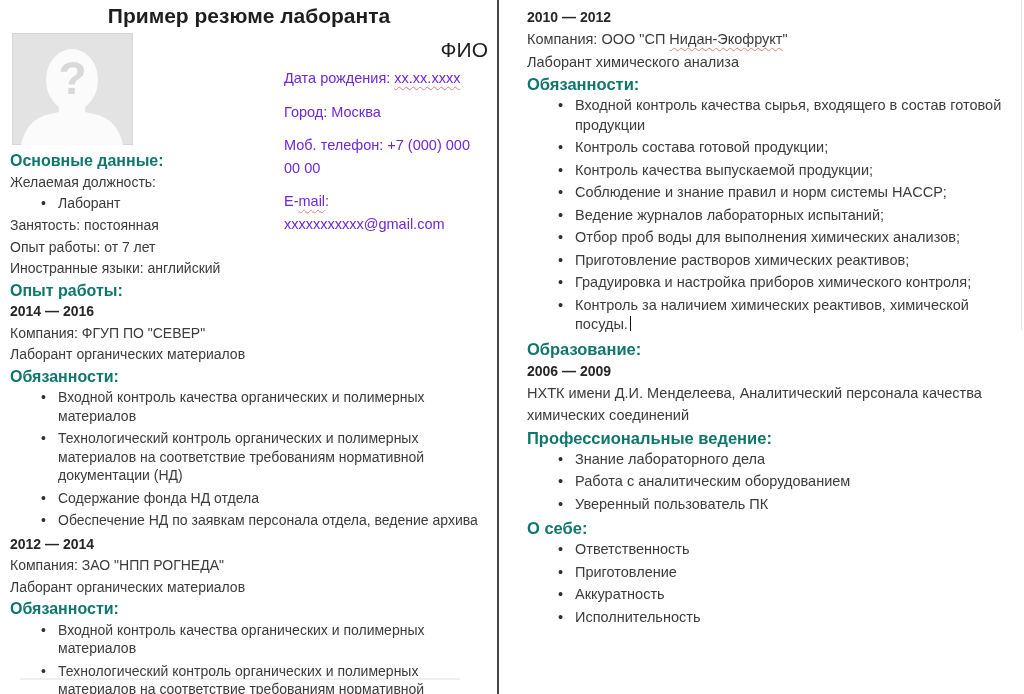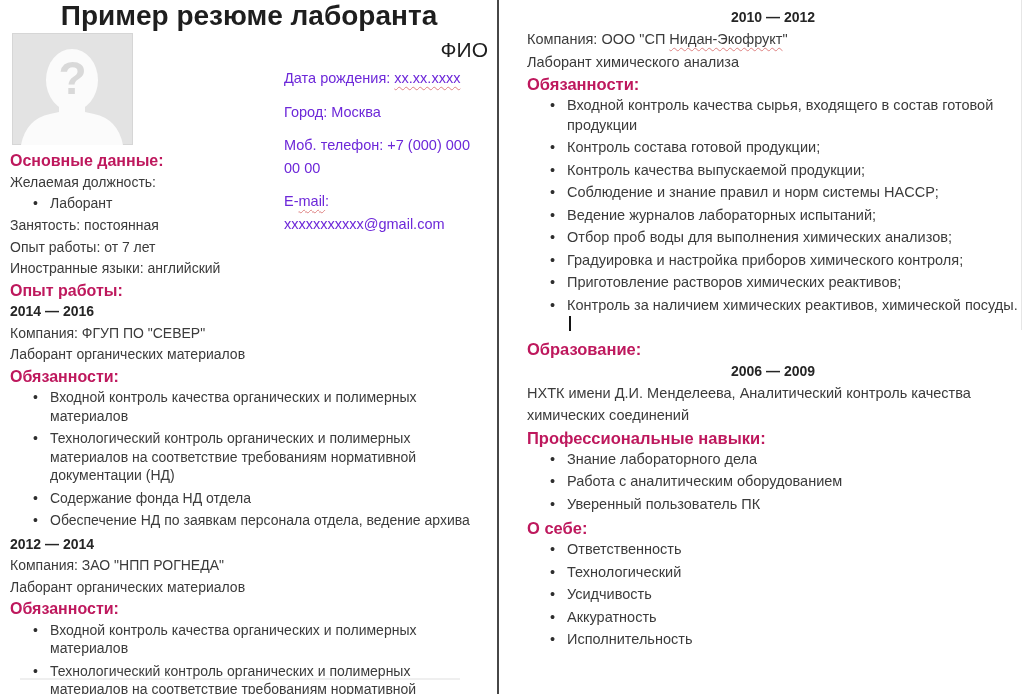--- a/index.html
+++ b/index.html
@@ -11,42 +11,42 @@
   
   .divider { position:absolute; left:497px; top:0; width:2px; height:694px; background:#474747; }
   .right-edge-line { position:absolute; left:1021px; top:0; width:1px; height:330px; background:#e6e6e6; }
   .left-bottom-line { position:absolute; left:20px; top:678px; width:440px; height:2px; background:#efefef; }
 
   .left-col  { position:absolute; left:10px;  top:0; width:478px; }
   .right-col { position:absolute; left:527px; top:6px; width:492px; }
 
   
   .header-area { position:relative; height:150px; }
-  .doc-title { text-align:center; font-weight:bold; font-size:28px; line-height:26px; color:#1e1e1e; padding-top:3px; }
+  .doc-title { text-align:center; font-weight:bold; font-size:21px; line-height:26px; color:#1e1e1e; padding-top:3px; }
   .doc-subtitle { text-align:right; font-weight:normal; font-size:21px; line-height:26px; color:#1e1e1e; margin-top:8px; }
 
   .photo { position:absolute; left:2px; top:33px; width:121px; height:112px; }
   .photo svg { display:block; }
   .qmark {
     position:absolute; left:50%; top:22px; transform:translateX(-50%);
     font-size:46px; font-weight:bold; color:#d9d9d9; line-height:1;
   }
 
   .contact { position:absolute; left:263px; top:56px; }
   .contact p { margin:11px; line-height:22.5px; font-size:14.5px; color:#6d28d9; }
 
   
-  .h1 { font-weight:bold; font-size:16px; color:#be185d; margin:0; line-height:21.5px; }
+  .h1 { font-weight:bold; font-size:16px; color:#0f766e; margin:0; line-height:21.5px; }
   .right-col .h1 { font-size:16.5px; line-height:22px; }
   p.line { margin:0; line-height:21.5px; }
   .right-col p.line { line-height:22.5px; font-size:14.5px; }
   p.date { margin:0; font-weight:bold; color:#262626; line-height:21.5px; }
-  .right-col p.date { line-height:22px;text-align:center; }
+  .right-col p.date { line-height:22px; }
 
-  ul { list-style:none; margin:1px 0 1px; padding:0; }
+  ul { list-style:none; margin:1px 8px 1px; padding:0; }
   li { position:relative; padding-left:40px; line-height:18.5px; margin-bottom:4px; color:#3b3b3b; }
   li::before { content:"\2022"; position:absolute; left:23px; top:0; color:#2e2e2e; }
   .right-col li { line-height:19.5px; margin-bottom:3px; font-size:14.5px; }
   .basic-list li { margin-bottom:2.5px; }
 
   
   .sp {
     text-decoration-line:underline;
     text-decoration-style:wavy;
     text-decoration-color:#de8181;
@@ -130,40 +130,39 @@
     <p class="line"><span>Компания: ООО "СП </span><span class="sp">Нидан-Экофрукт</span><span>"</span></p>
     <p class="line">Лаборант химического анализа</p>
     <p class="h1">Обязанности:</p>
     <ul>
       <li>Входной контроль качества сырья, входящего в состав готовой продукции</li>
       <li>Контроль состава готовой продукции;</li>
       <li>Контроль качества выпускаемой продукции;</li>
       <li>Соблюдение и знание правил и норм системы HACCP;</li>
       <li>Ведение журналов лабораторных испытаний;</li>
       <li>Отбор проб воды для выполнения химических анализов;</li>
+      <li>Приготовление растворов химических реактивов;</li>
       <li>Градуировка и настройка приборов химического контроля;</li>
-      <li>Приготовление растворов химических реактивов;</li>
       <li><span>Контроль за наличием химических реактивов, химической посуды.</span><span class="caret"></span></li>
     </ul>
 
     <p class="h1">Образование:</p>
     <p class="date">2006 — 2009</p>
-    <p class="line">НХТК имени Д.И. Менделеева, Аналитический контроль качества химических соединений</p>
+    <p class="line">НХТК имени Д.И. Менделеева, Аналитический персонала качества химических соединений</p>
 
-    <p class="h1">Профессиональные навыки:</p>
+    <p class="h1">Профессиональные ведение:</p>
     <ul>
       <li>Знание лабораторного дела</li>
       <li>Работа с аналитическим оборудованием</li>
       <li>Уверенный пользователь ПК</li>
     </ul>
 
     <p class="h1">О себе:</p>
     <ul>
       <li>Ответственность</li>
-      <li>Технологический</li>
-      <li>Усидчивость</li>
+      <li>Приготовление</li>
       <li>Аккуратность</li>
       <li>Исполнительность</li>
 
     </ul>
   </div>
 
 </div>
 
 </body></html>

